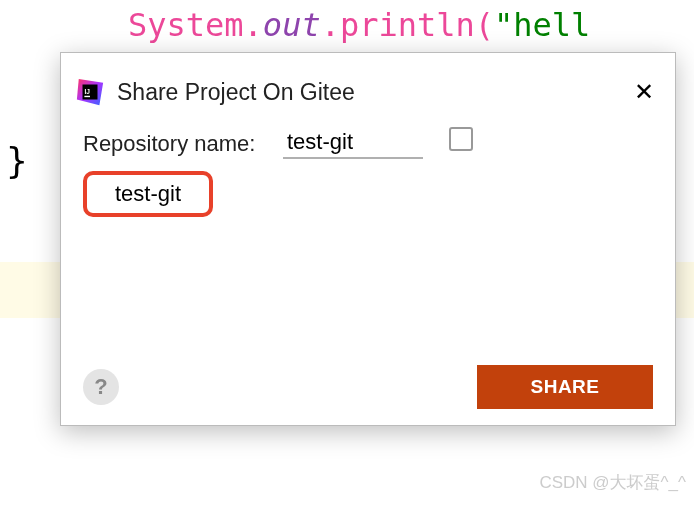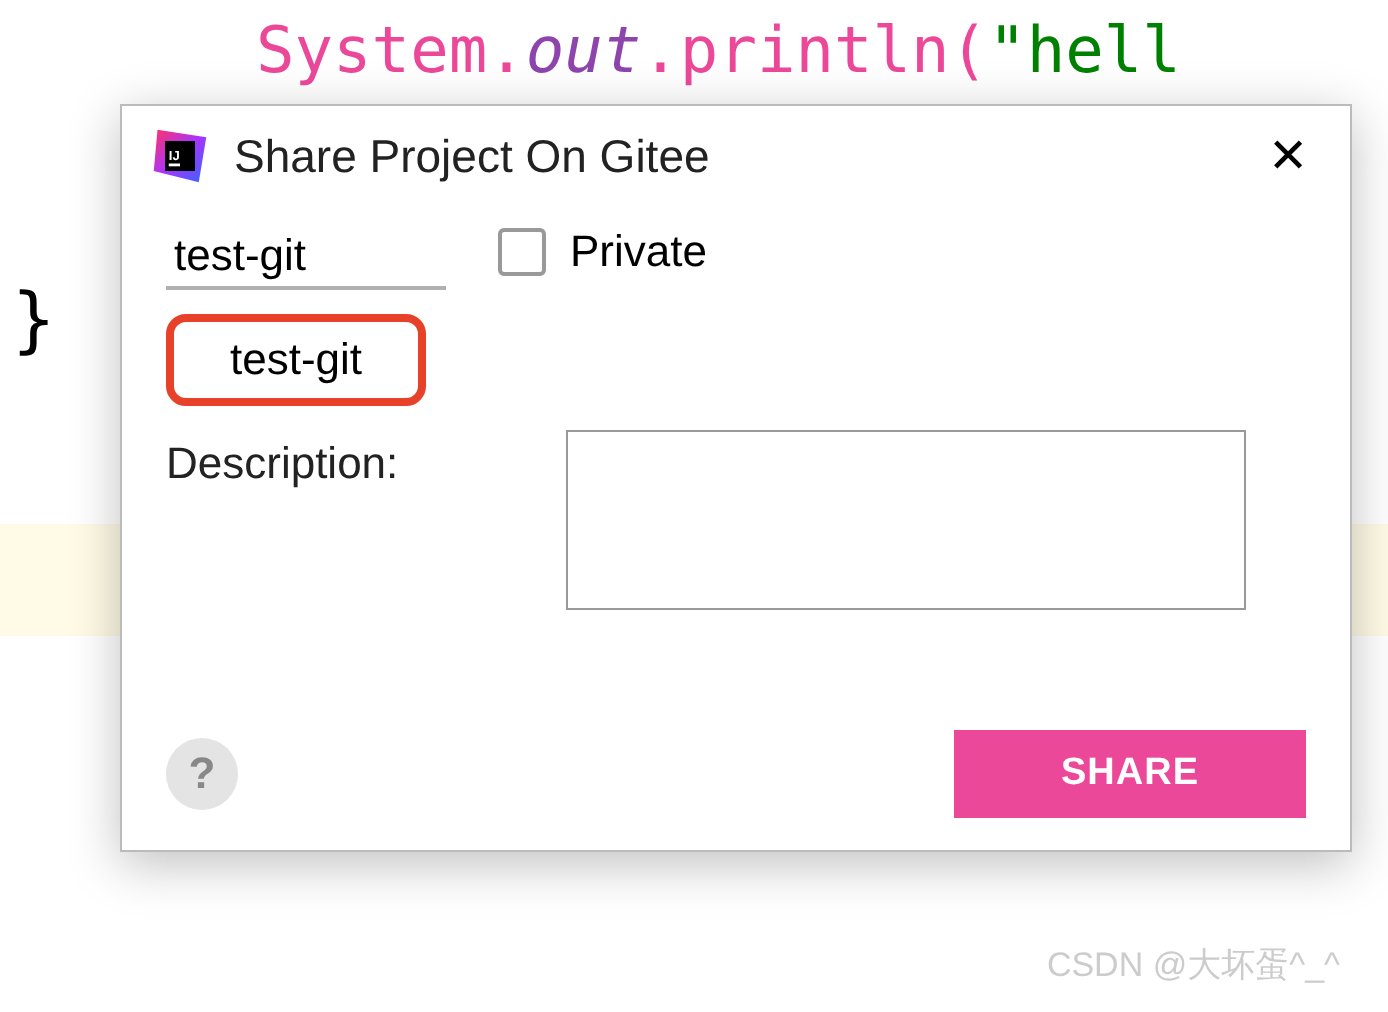--- a/index.html
+++ b/index.html
@@ -40,21 +40,21 @@
     .dialog {
       position: absolute;
       top: 52px; left: 60px;
       width: 616px; height: 374px;
       background: #fff;
       border: 1px solid #bbb;
       box-shadow: 0 6px 24px rgba(0,0,0,0.25);
     }
     .dlg-title {
       display: flex; align-items: center;
-      padding: 10px 18px 8px 14px;
+      padding: 24px 18px 8px 14px;
     }
     .dlg-title .icon-box {
       width: 30px; height: 30px;
       margin-right: 12px;
     }
     .dlg-title .title-text {
       font-size: 23px; color: #222;
       flex: 1;
     }
     .dlg-title .close {
@@ -129,24 +129,24 @@
     .btn {
       height: 44px;
       padding: 0 28px;
       font-size: 19px;
       font-weight: 700;
       border: none;
       cursor: pointer;
       margin-left: 12px;
       letter-spacing: 0.5px;
     }
-    .btn-primary { background: #ec4899; color: #fff; width: 176px; }
+    .btn-primary { background: #c2410c; color: #fff; width: 176px; }
     .btn-secondary { background: #e4e4e4; color: #333; width: 176px; }
     .watermark {
-      position: absolute; bottom: 12px; right: 24px;
+      position: absolute; bottom: 12px; right: 8px;
       font-size: 17px; color: #ccc;
     }
   </style>
 </head>
 <body>
 
 <div class="code-bg">
   <span class="kw">System.</span><span class="field">out</span><span class="kw">.println(</span><span class="str">"hell</span>
 </div>
 <div class="code-line2">
@@ -171,41 +171,35 @@
         <text x="10" y="18" font-size="7" fill="#fff" font-family="sans-serif" font-weight="bold">IJ</text>
         <rect x="10" y="20" width="6" height="1.5" fill="#fff"></rect>
       </svg>
     </span>
     <span class="title-text">Share Project On Gitee</span>
     <span class="close">✕</span>
   </div>
 
   <div class="dlg-body">
     <div class="row">
+      <div class="label">Repository name:</div>
       <div class="field-wrap">
         <input class="text-input" value="test-git" style="">
         <div class="private-wrap">
           <div class="checkbox"></div>
-          <span class="private-label">Private</span>
         </div>
       </div>
     </div>
 
     <div class="row">
       <div class="field-wrap">
         <div class="remote-box">test-git</div>
       </div>
     </div>
 
-    <div class="row">
-      <div class="label">Description:</div>
-      <div class="field-wrap">
-        <textarea class="desc-area" style=""></textarea>
-      </div>
-    </div>
   </div>
 
   <div class="dlg-footer">
     <div class="help-btn">?</div>
     <div class="footer-spacer"></div>
     <button class="btn btn-primary">SHARE</button>
   </div>
 </div>
 
 <div class="watermark">CSDN @大坏蛋^_^</div>

